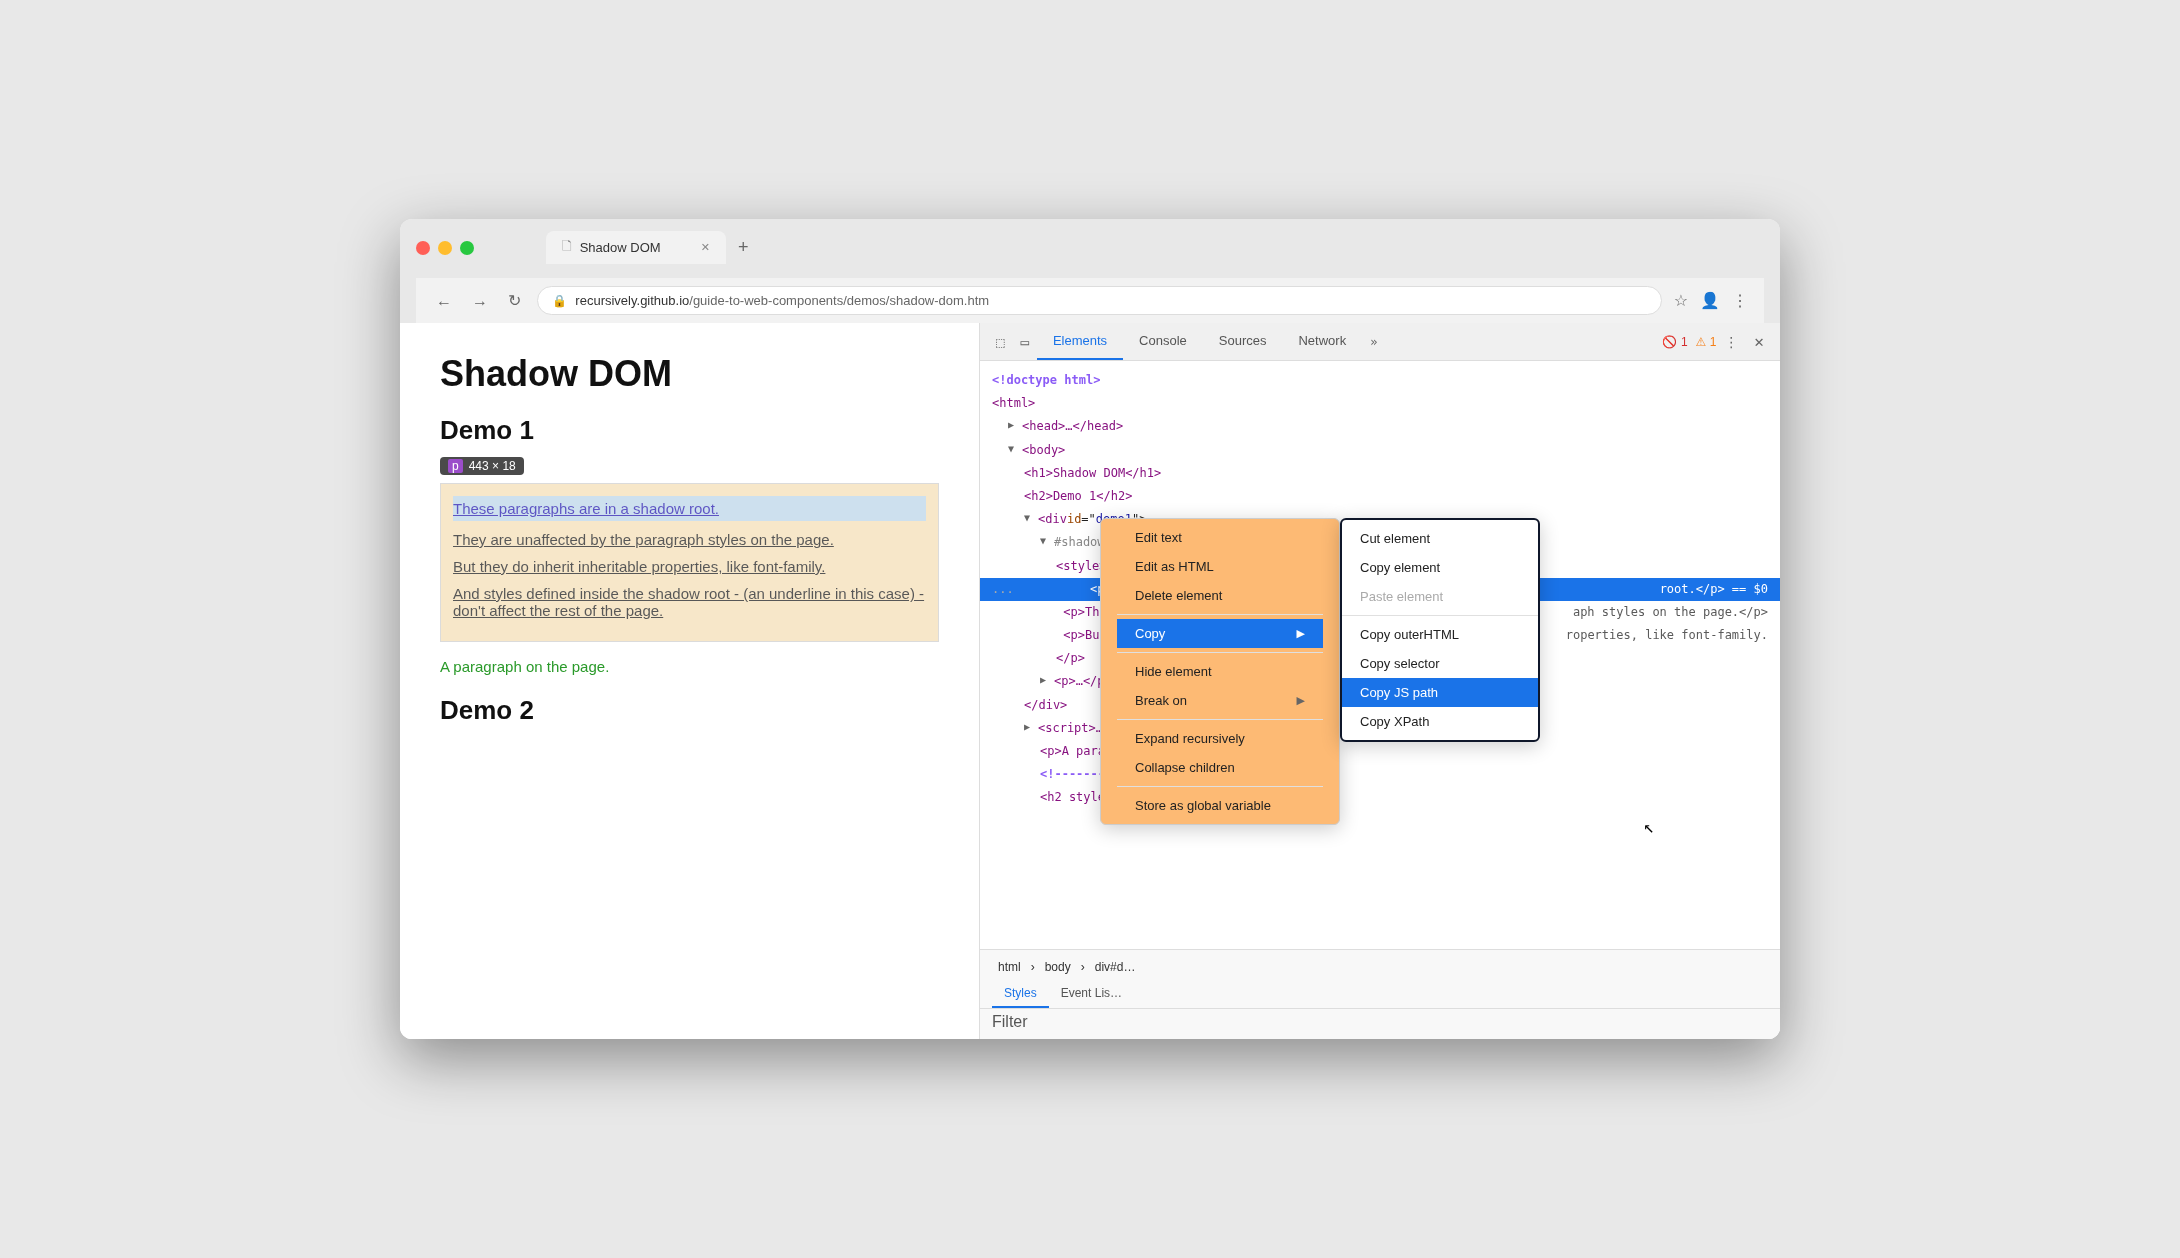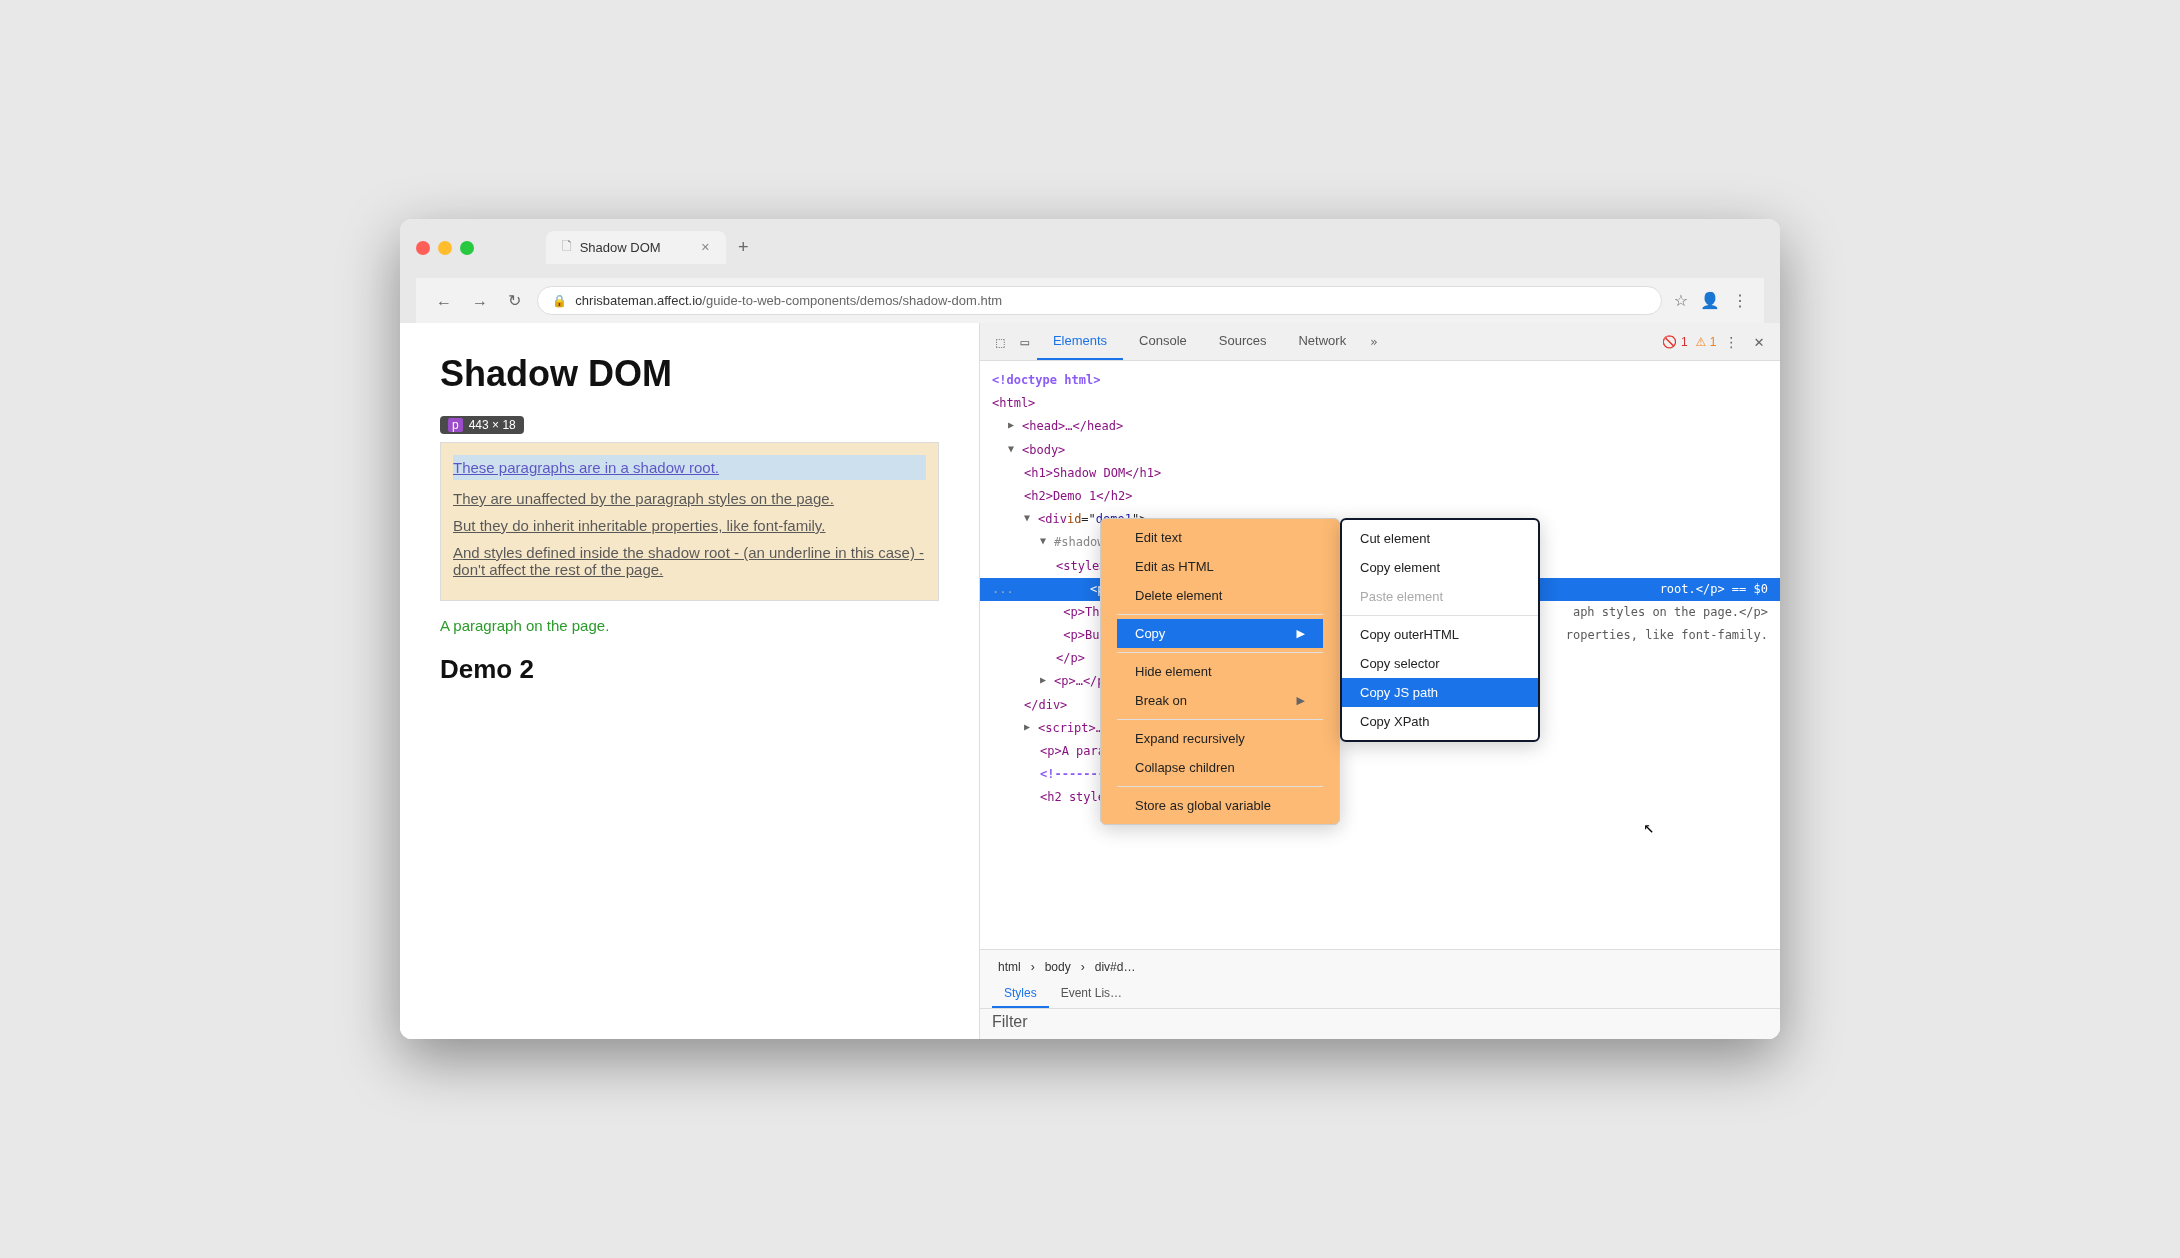--- a/index.html
+++ b/index.html
@@ -395,35 +395,36 @@
       </div>
     </div>
 
     <div class="address-bar">
       <button class="nav-btn">←</button>
       <button class="nav-btn">→</button>
       <button class="nav-btn">↻</button>
       <div class="url-bar">
         <span class="url-lock">🔒</span>
         <span class="url-text">
-          <span class="url-highlight">chrisbateman.affect.io</span><span class="url-path">/guide-to-web-components/demos/shadow-dom.htm</span>
+          <span class="url-highlight">recursively.github.io</span><span class="url-path">/guide-to-web-components/demos/shadow-dom.htm</span>
         </span>
       </div>
       <div class="toolbar-icons">
         <span>☆</span>
         <span>👤</span>
         <span>⋮</span>
       </div>
     </div>
   </div>
 
   <div class="browser-content">
 
     <div class="webpage">
       <h1 class="page-title">Shadow DOM</h1>
+      <h2 class="demo-heading">Demo 1</h2>
       <div class="size-badge">
         <span class="p-label">p</span>
         <span>443 × 18</span>
       </div>
       <div style="background: #f5deb3; opacity:0.7; border: 1px solid #ccc; padding: 12px; margin-bottom: 16px;">
         <span class="paragraph-highlighted">These paragraphs are in a shadow root.</span>
         <span class="paragraph-underline">They are unaffected by the paragraph styles on the page.</span>
         <span class="paragraph-underline">But they do inherit inheritable properties, like font-family.</span>
         <span class="paragraph-underline" style="display:block;">And styles defined inside the shadow root - (an underline in this case) - don't affect the rest of the page.</span>
       </div>

